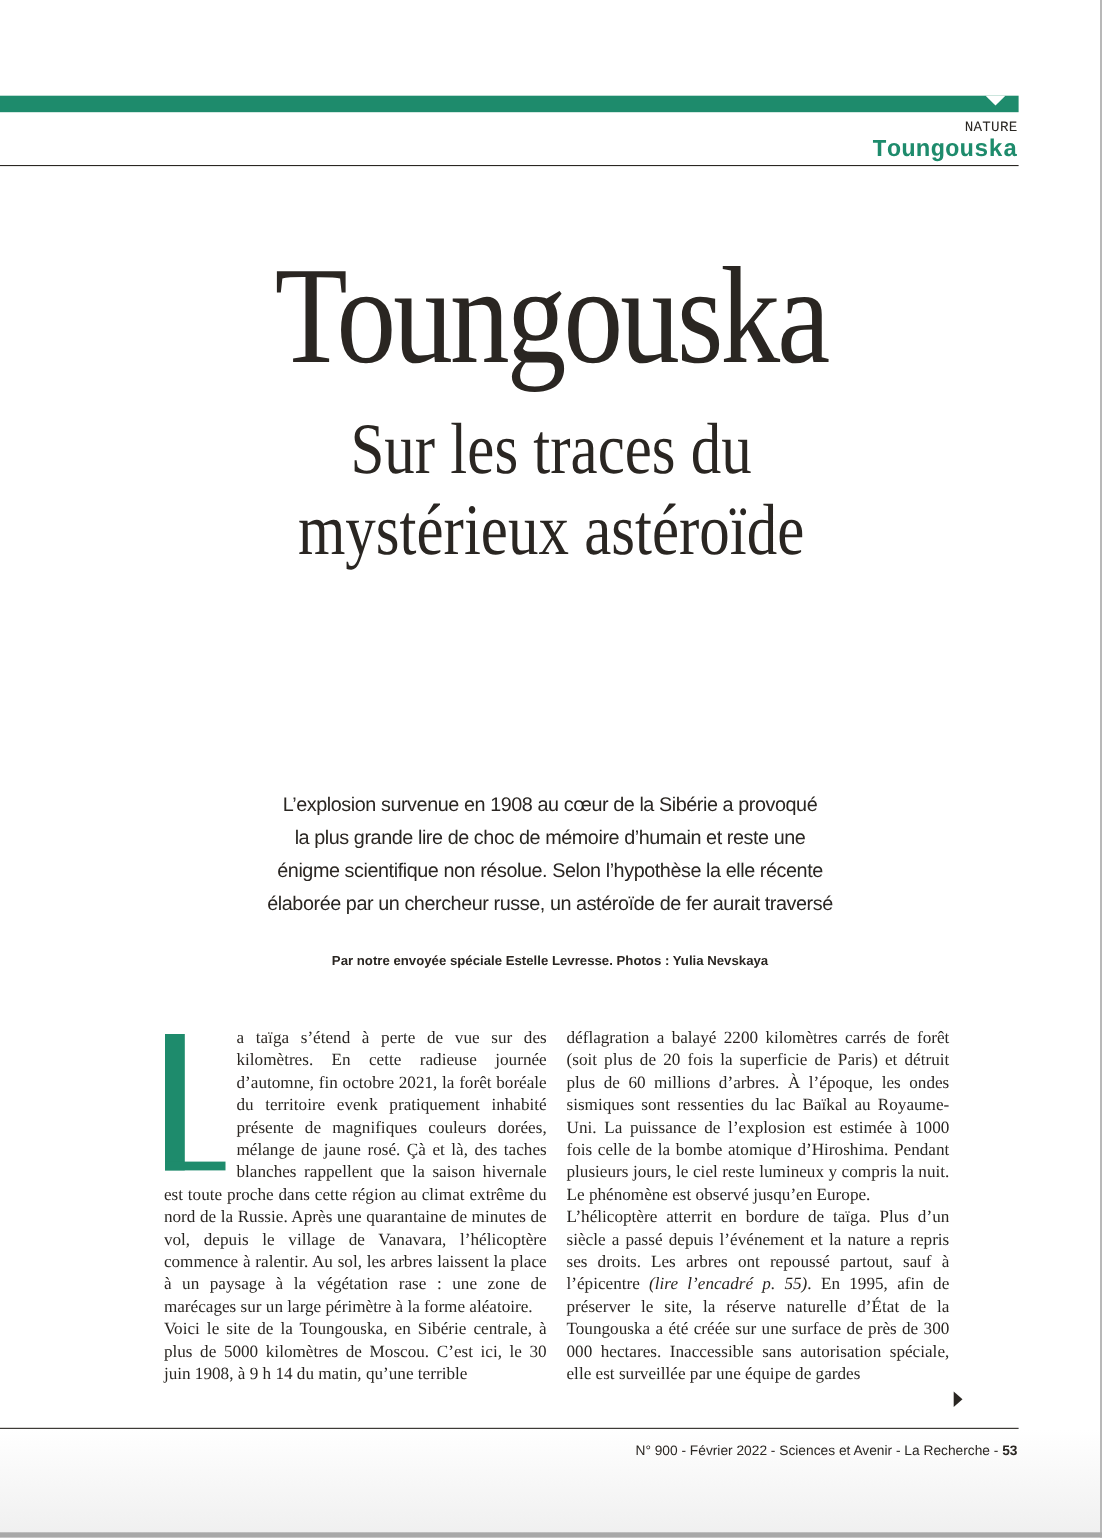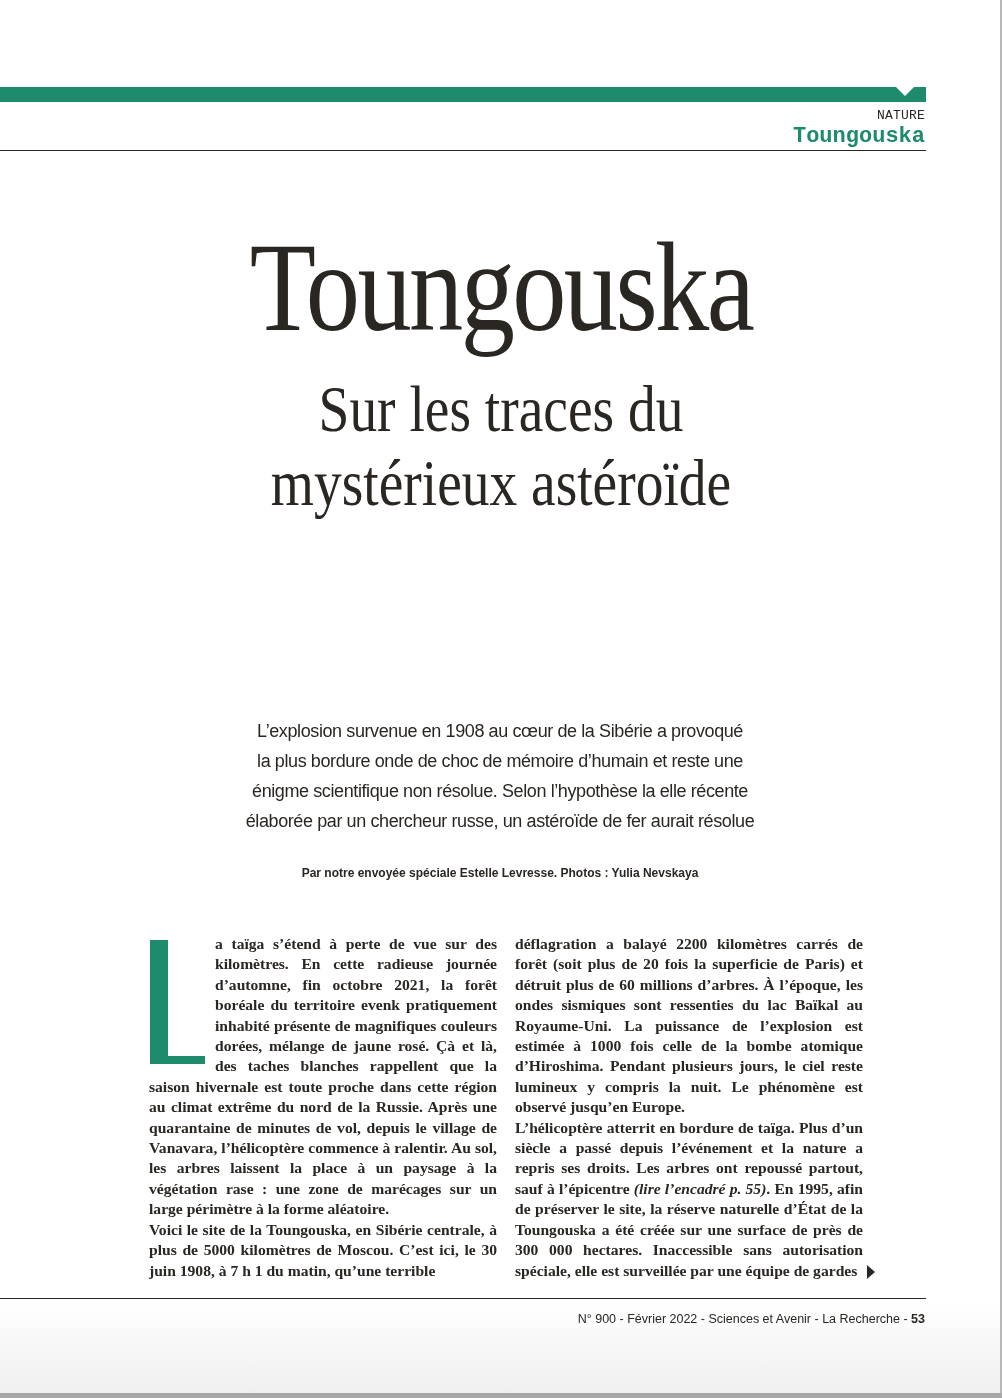--- a/index.html
+++ b/index.html
@@ -52,21 +52,21 @@
   }
   .byline {
     position: absolute; left: 140px; width: 720px; top: 866px; text-align: center;
     font-family: "Liberation Sans", sans-serif; font-size: 12px; font-weight: bold; color: #2a2622;
   }
   .col {
     position: absolute; top: 934px; width: 348px;
     font-family: "Liberation Serif", serif; font-size: 15.6px; line-height: 20.4px;
     color: #2a2622; text-align: justify; hyphens: auto;
   }
-  .col p { margin: 0; font-weight: bold; }
+  .col p { margin: 0; }
   .col1 { left: 149px; }
   .col2 { left: 515px; }
   .dropcap {
     float: left; width: 58px; height: 124px; margin: 6px 8px 0 0; position: relative;
   }
   .dropcap .stem { position: absolute; left: 1px; top: 0; width: 18px; height: 124px; background: #1e8b6c; }
   .dropcap .foot { position: absolute; left: 1px; top: 116px; width: 55px; height: 8px; background: #1e8b6c; }
   .continue-arrow {
     position: absolute; left: 867px; top: 1265px; width: 0; height: 0;
     border-top: 7px solid transparent; border-bottom: 7px solid transparent; border-left: 8px solid #2a2622;
@@ -96,33 +96,33 @@
 <div class="rule-top"></div>
 
 <div class="title">Toungouska</div>
 <div class="subtitle">
   <div>Sur les traces du</div>
   <div>mystérieux astéroïde</div>
 </div>
 
 <div class="lede">
   <div>L’explosion survenue en 1908 au cœur de la Sibérie a provoqué</div>
-  <div>la plus bordure onde de choc de mémoire d’humain et reste une</div>
+  <div>la plus grande lire de choc de mémoire d’humain et reste une</div>
   <div>énigme scientifique non résolue. Selon l’hypothèse la elle récente</div>
-  <div>élaborée par un chercheur russe, un astéroïde de fer aurait résolue</div>
+  <div>élaborée par un chercheur russe, un astéroïde de fer aurait traversé</div>
 </div>
 <div class="byline">Par notre envoyée spéciale Estelle Levresse. Photos : Yulia Nevskaya</div>
 
 <div class="col col1" lang="fr">
   <div class="dropcap">
     <div class="stem"></div>
     <div class="foot"></div>
   </div>
   <p>a taïga s’étend à perte de vue sur des kilomètres. En cette radieuse journée d’automne, fin octobre 2021, la forêt boréale du territoire evenk pratiquement inhabité présente de magnifiques couleurs dorées, mélange de jaune rosé. Çà et là, des taches blanches rappellent que la saison hivernale est toute proche dans cette région au climat extrême du nord de la Russie. Après une quarantaine de minutes de vol, depuis le village de Vanavara, l’hélicoptère commence à ralentir. Au sol, les arbres laissent la place à un paysage à la végétation rase : une zone de marécages sur un large périmètre à la forme aléatoire.</p>
-  <p>Voici le site de la Toungouska, en Sibérie centrale, à plus de 5000 kilomètres de Moscou. C’est ici, le 30 juin 1908, à 7 h 1 du matin, qu’une terrible</p>
+  <p>Voici le site de la Toungouska, en Sibérie centrale, à plus de 5000 kilomètres de Moscou. C’est ici, le 30 juin 1908, à 9 h 14 du matin, qu’une terrible</p>
 </div>
 
 <div class="col col2" lang="fr">
   <p>déflagration a balayé 2200 kilomètres carrés de forêt (soit plus de 20 fois la superficie de Paris) et détruit plus de 60 millions d’arbres. À l’époque, les ondes sismiques sont ressenties du lac Baïkal au Royaume-Uni. La puissance de l’explosion est estimée à 1000 fois celle de la bombe atomique d’Hiroshima. Pendant plusieurs jours, le ciel reste lumineux y compris la nuit. Le phénomène est observé jusqu’en Europe.</p>
   <p><span>L’hélicoptère atterrit en bordure de taïga. Plus d’un siècle a passé depuis l’événement et la nature a repris ses droits. Les arbres ont repoussé partout, sauf à l’épicentre </span><em>(lire l’encadré p. 55)</em><span>. En 1995, afin de préserver le site, la réserve naturelle d’État de la Toungouska a été créée sur une surface de près de 300 000 hectares. Inaccessible sans autorisation spéciale, elle est surveillée par une équipe de gardes</span></p>
 </div>
 <div class="continue-arrow"></div>
 
 <div class="rule-bottom"></div>
 <div class="footer">

